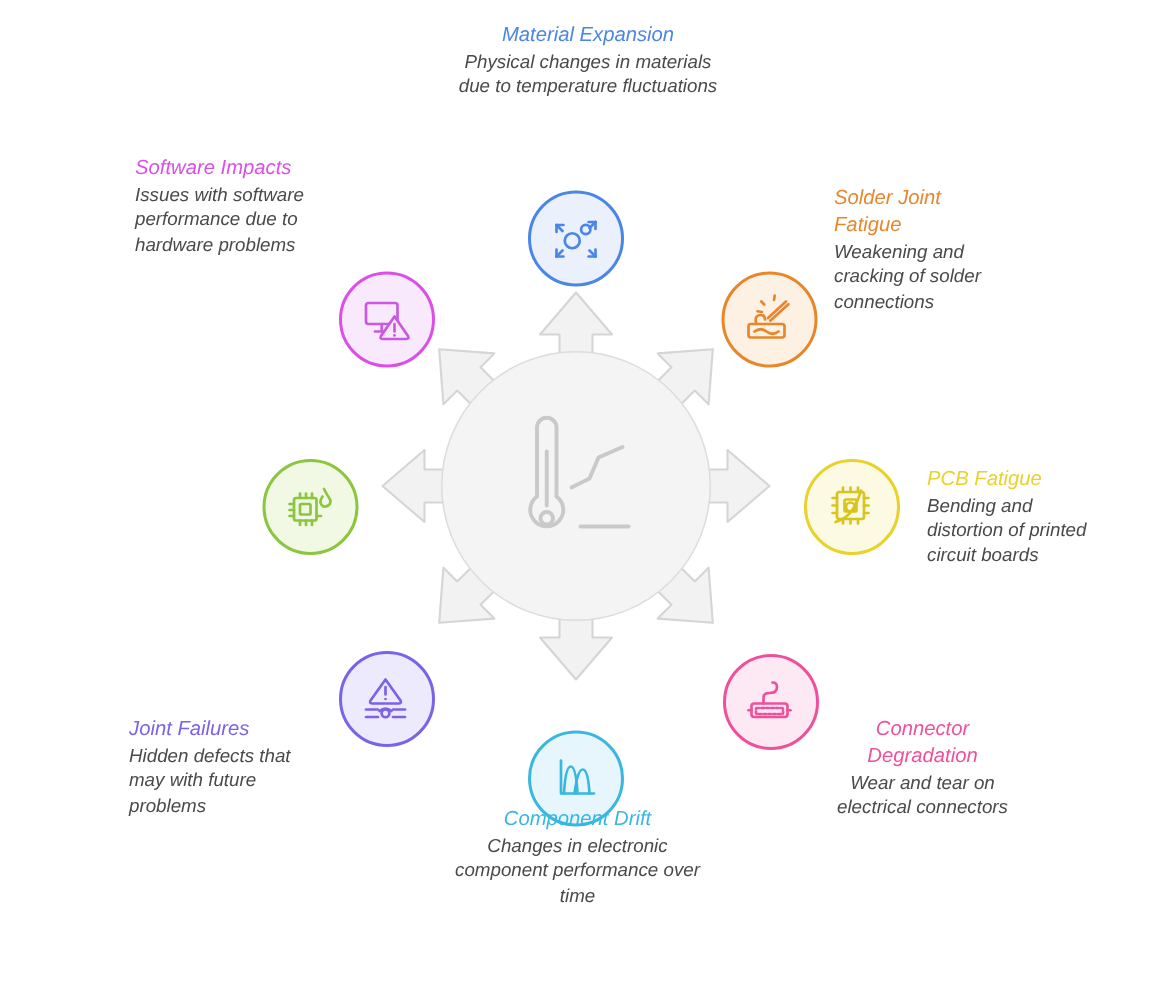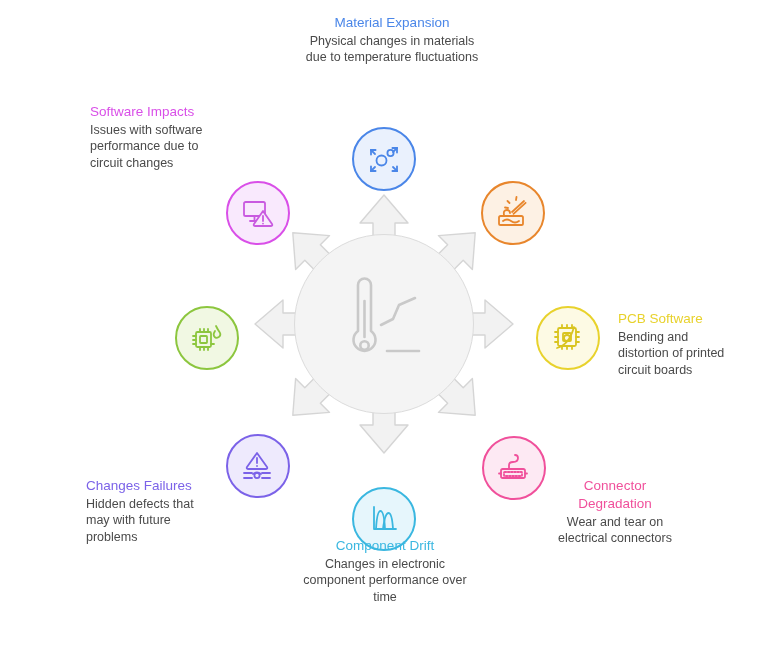--- a/index.html
+++ b/index.html
@@ -8,20 +8,21 @@
     width: 768px; height: 670px;
     background: #ffffff;
     font-family: "Liberation Sans", sans-serif;
     overflow: hidden;
   }
   #canvas {
     position: relative;
     width: 688px;
     height: 670px;
     background: #ffffff;
+    font-style: italic;
   }
 
   
   .hub {
     position: absolute;
     left: 247px; top: 187px;
     width: 274px; height: 274px;
   }
   .hub-core {
     position: absolute;
@@ -252,40 +253,44 @@
         <circle cx="24" cy="29.6" r="0.9" fill="#c95ae0" stroke="none"></circle>
       </g>
     </svg>
   </div>
 
   <div class="label ta-c" style="left:300px;top:14px;width:184px;">
     <span class="title" style="color:#4a86e8">Material Expansion</span>
     <span class="desc">Physical changes in materials due to temperature fluctuations</span>
   </div>
 
+  <div class="label ta-l" style="left:556px;top:123px;width:118px;">
+    <span class="title" style="color:#e8862c">Solder Joint Fatigue</span>
+    <span class="desc">Weakening and cracking of solder connections</span>
+  </div>
 
   <div class="label ta-l" style="left:618px;top:310px;width:120px;">
-    <span class="title" style="color:#e8d22c">PCB Software</span>
+    <span class="title" style="color:#e8d22c">PCB Fatigue</span>
     <span class="desc">Bending and distortion of printed circuit boards</span>
   </div>
 
   <div class="label ta-l" style="left:556px;top:477px;width:118px;text-align:center;">
     <span class="title" style="color:#f0509b">Connector Degradation</span>
     <span class="desc">Wear and tear on electrical connectors</span>
   </div>
 
   <div class="label ta-c" style="left:297px;top:537px;width:176px;">
     <span class="title" style="color:#3ab7e0">Component Drift</span>
     <span class="desc">Changes in electronic component performance over time</span>
   </div>
 
   <div class="label ta-r" style="left:86px;top:477px;width:124px;">
-    <span class="title" style="color:#7b62e8">Changes Failures</span>
+    <span class="title" style="color:#7b62e8">Joint Failures</span>
     <span class="desc">Hidden defects that may with future problems</span>
   </div>
 
 
   <div class="label ta-r" style="left:90px;top:103px;width:120px;">
     <span class="title" style="color:#d94fe8">Software Impacts</span>
-    <span class="desc">Issues with software performance due to circuit changes</span>
+    <span class="desc">Issues with software performance due to hardware problems</span>
   </div>
 
 </div>
 
 </body></html>

